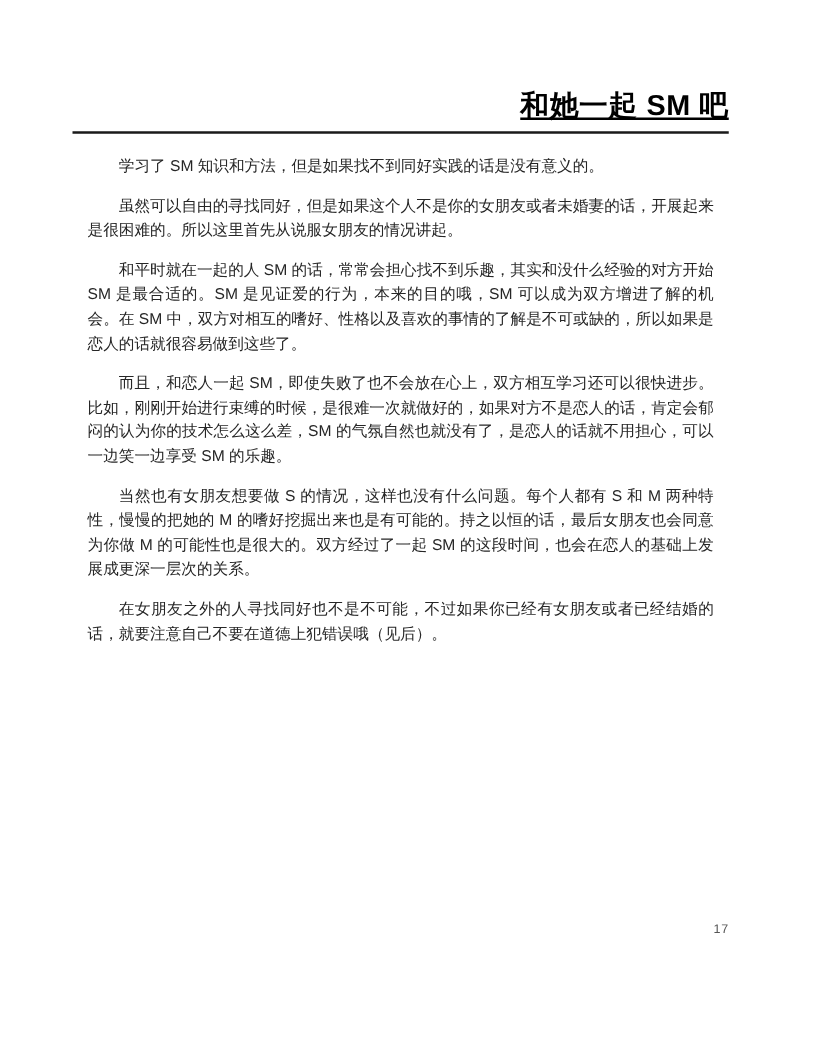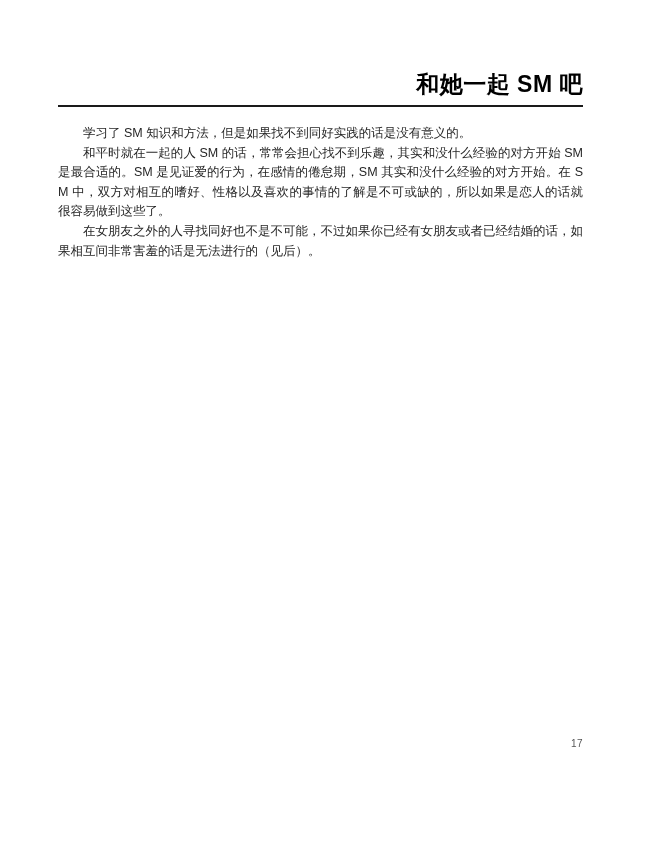--- a/index.html
+++ b/index.html
@@ -23,29 +23,30 @@
     top: 70px;
   }
   .title {
     margin: 0 0 7px 0;
     text-align: right;
     font-size: 23px;
     line-height: 28px;
     font-weight: 700;
     color: #000000;
     letter-spacing: 0.5px;
+    text-decoration: underline;
   }
   .rule {
     border: none;
     border-top: 2px solid #1a1a1a;
     margin: 0 0 17px 0;
     height: 0;
   }
   .body p {
-    margin: 0;
+    margin: 12px;
     padding: 0;
     font-size: 12.5px;
     line-height: 19.6px;
     color: #262626;
     text-align: justify;
     text-justify: inter-ideograph;
     text-indent: 2em;
     word-break: break-all;
   }
   .page-number {
@@ -60,18 +61,21 @@
 </style>
 </head>
 <body>
 
 <div class="page">
   <div class="content">
     <h1 class="title">和她一起 SM 吧</h1>
     <hr class="rule">
     <div class="body">
       <p>学习了 SM 知识和方法，但是如果找不到同好实践的话是没有意义的。</p>
-      <p>和平时就在一起的人 SM 的话，常常会担心找不到乐趣，其实和没什么经验的对方开始 SM 是最合适的。SM 是见证爱的行为，在感情的倦怠期，SM 其实和没什么经验的对方开始。在 SM 中，双方对相互的嗜好、性格以及喜欢的事情的了解是不可或缺的，所以如果是恋人的话就很容易做到这些了。</p>
-      <p>在女朋友之外的人寻找同好也不是不可能，不过如果你已经有女朋友或者已经结婚的话，如果相互间非常害羞的话是无法进行的（见后）。</p>
+      <p>虽然可以自由的寻找同好，但是如果这个人不是你的女朋友或者未婚妻的话，开展起来是很困难的。所以这里首先从说服女朋友的情况讲起。</p>
+      <p>和平时就在一起的人 SM 的话，常常会担心找不到乐趣，其实和没什么经验的对方开始 SM 是最合适的。SM 是见证爱的行为，本来的目的哦，SM 可以成为双方增进了解的机会。在 SM 中，双方对相互的嗜好、性格以及喜欢的事情的了解是不可或缺的，所以如果是恋人的话就很容易做到这些了。</p>
+      <p>而且，和恋人一起 SM，即使失败了也不会放在心上，双方相互学习还可以很快进步。比如，刚刚开始进行束缚的时候，是很难一次就做好的，如果对方不是恋人的话，肯定会郁闷的认为你的技术怎么这么差，SM 的气氛自然也就没有了，是恋人的话就不用担心，可以一边笑一边享受 SM 的乐趣。</p>
+      <p>当然也有女朋友想要做 S 的情况，这样也没有什么问题。每个人都有 S 和 M 两种特性，慢慢的把她的 M 的嗜好挖掘出来也是有可能的。持之以恒的话，最后女朋友也会同意为你做 M 的可能性也是很大的。双方经过了一起 SM 的这段时间，也会在恋人的基础上发展成更深一层次的关系。</p>
+      <p>在女朋友之外的人寻找同好也不是不可能，不过如果你已经有女朋友或者已经结婚的话，就要注意自己不要在道德上犯错误哦（见后）。</p>
     </div>
   </div>
   <div class="page-number">17</div>
 </div>
 
 </body></html>

